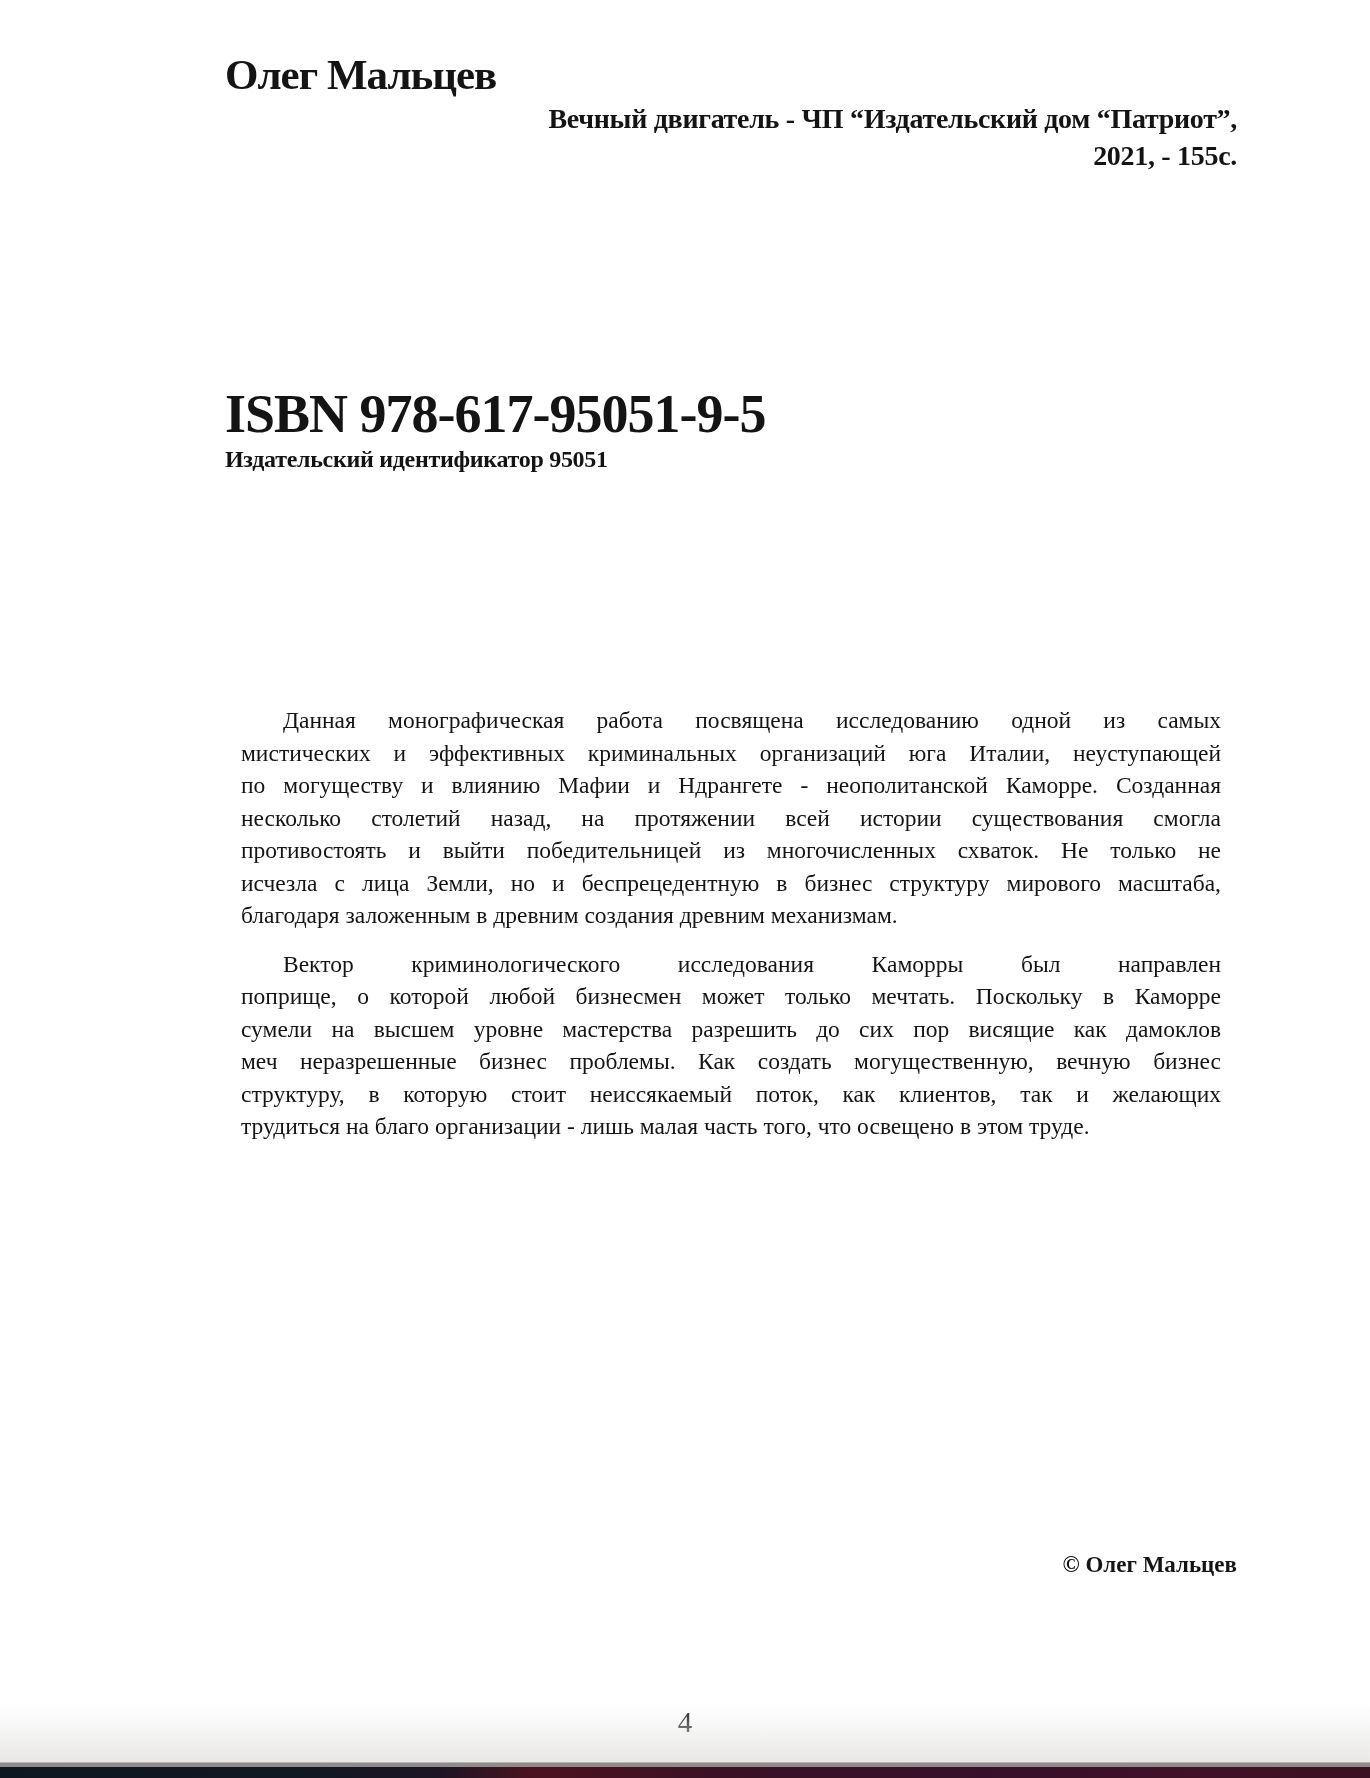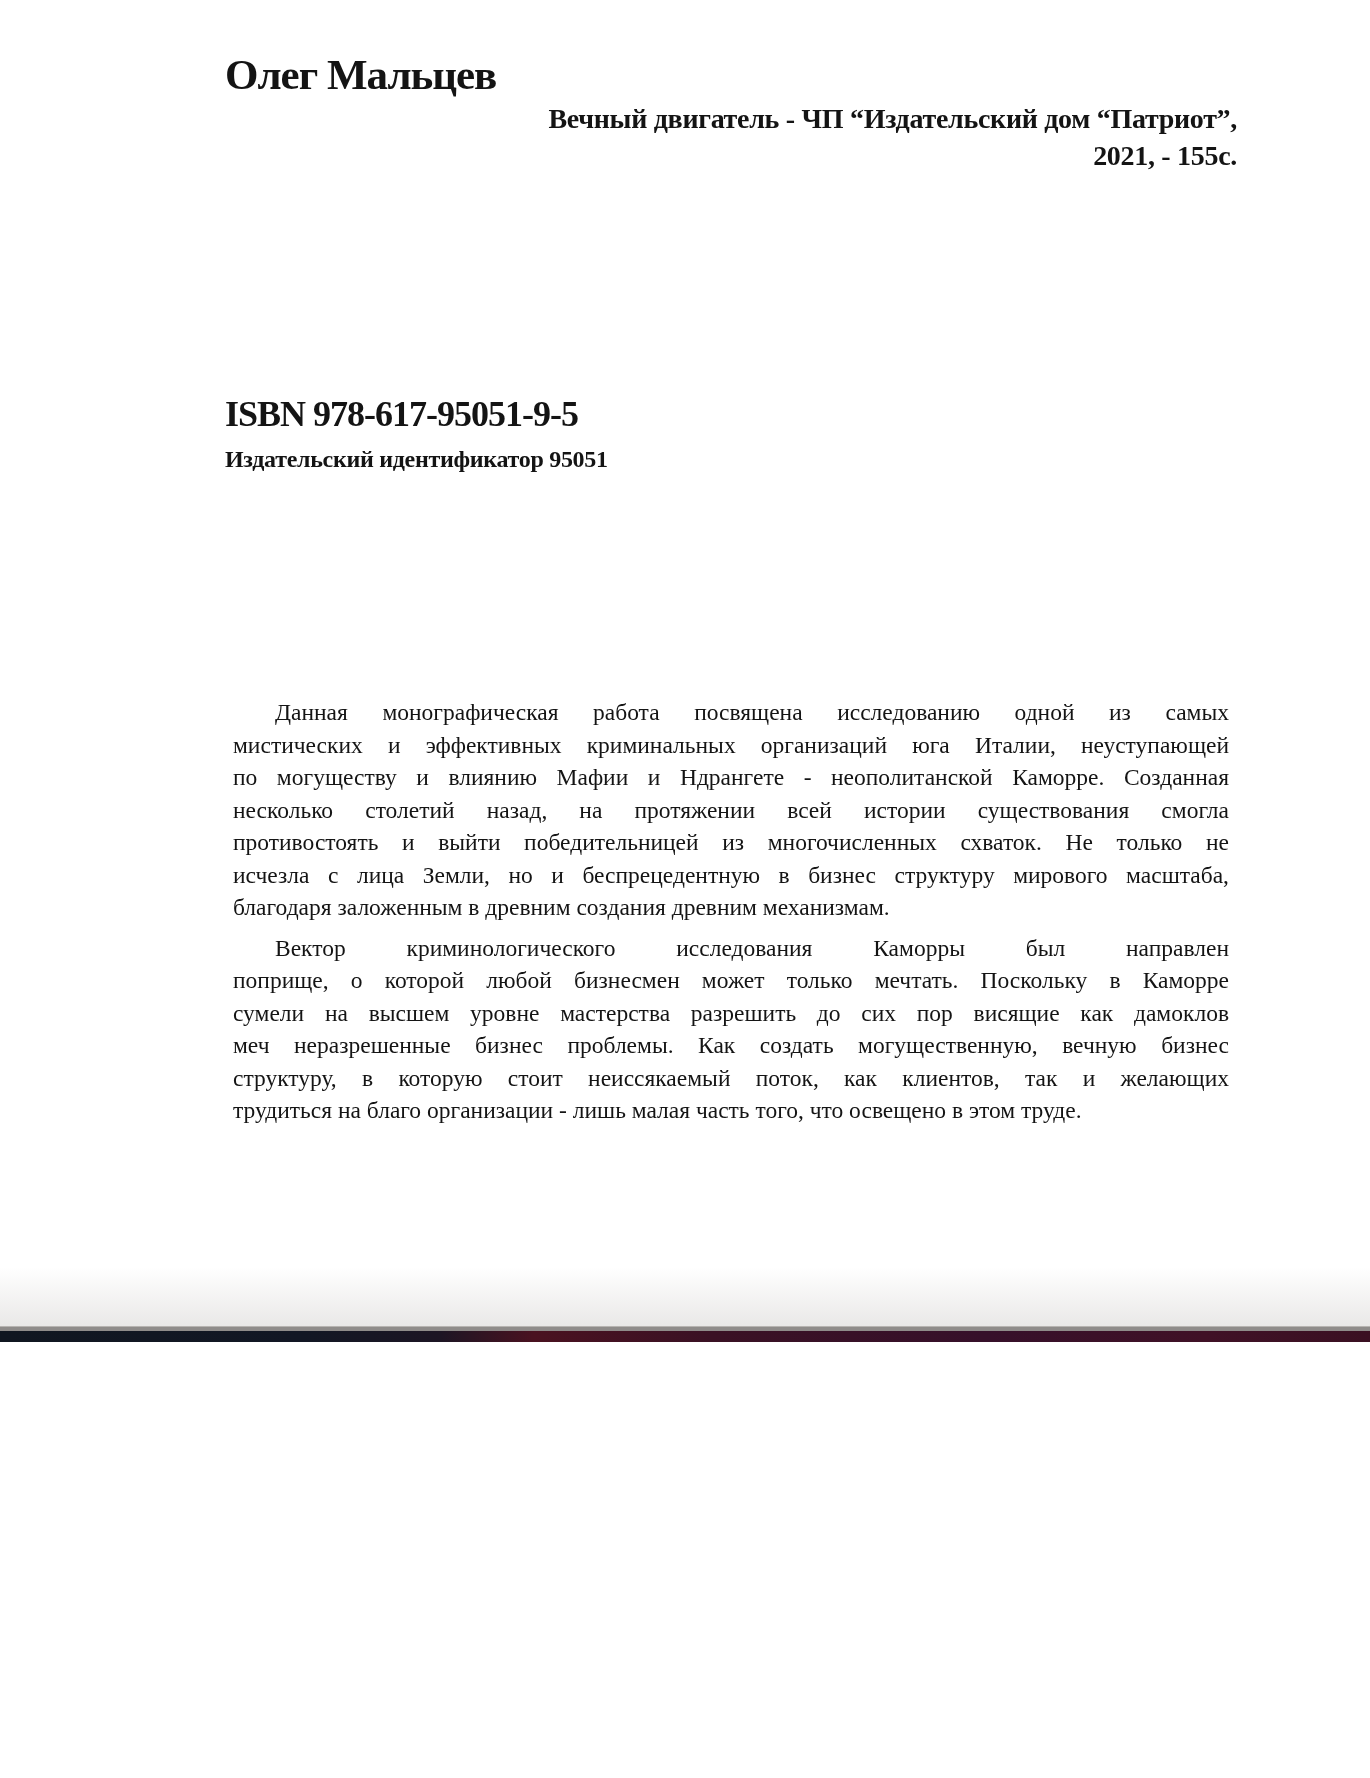--- a/index.html
+++ b/index.html
@@ -3,21 +3,21 @@
 <meta charset="utf-8">
 <style>
   html, body {
     margin: 0;
     padding: 0;
     background: #ffffff;
   }
   .page {
     position: relative;
     width: 1370px;
-    height: 1342px;
+    height: 1778px;
     background: #ffffff;
     overflow: hidden;
     font-family: "Liberation Serif", serif;
     color: #141414;
   }
   
   .header-block {
     position: absolute;
     top: 50px;
     left: 225px;
@@ -38,21 +38,21 @@
     text-align: right;
   }
   
   .isbn-block {
     position: absolute;
     top: 388px;
     left: 225px;
     width: 1012px;
   }
   .isbn-line {
-    font-size: 36px;
+    font-size: 54px;
     font-weight: bold;
     letter-spacing: -1px;
     line-height: 52px;
     margin: 0;
   }
   .identifier-line {
     font-size: 24px;
     font-weight: bold;
     letter-spacing: -0.3px;
     line-height: 34px;
@@ -60,21 +60,21 @@
   }
   
   .body-block {
     position: absolute;
     top: 688px;
     left: 225px;
     width: 1012px;
     font-size: 23.5px;
     line-height: 32.5px;
   }
-  .paragraph { margin: 8px; }
+  .paragraph { margin: 16px; }
   .paragraph + .paragraph { margin-top: 7px; }
   .text-line {
     text-align: justify;
     text-align-last: justify;
     height: 32.5px;
     overflow: visible;
   }
   .text-line.first { text-indent: 42px; }
   .text-line.loose { text-align-last: auto; }
   

